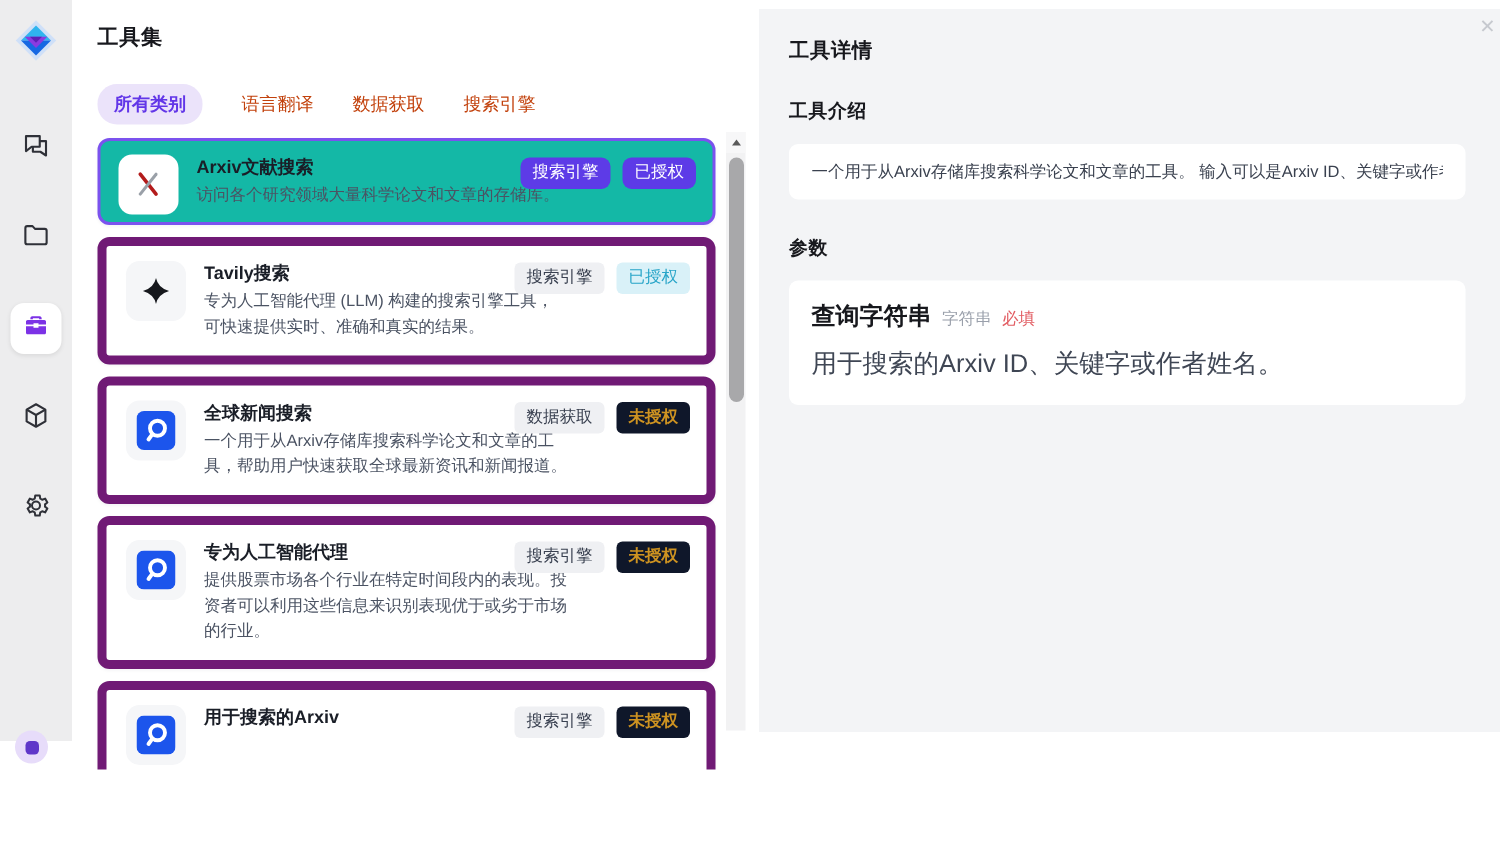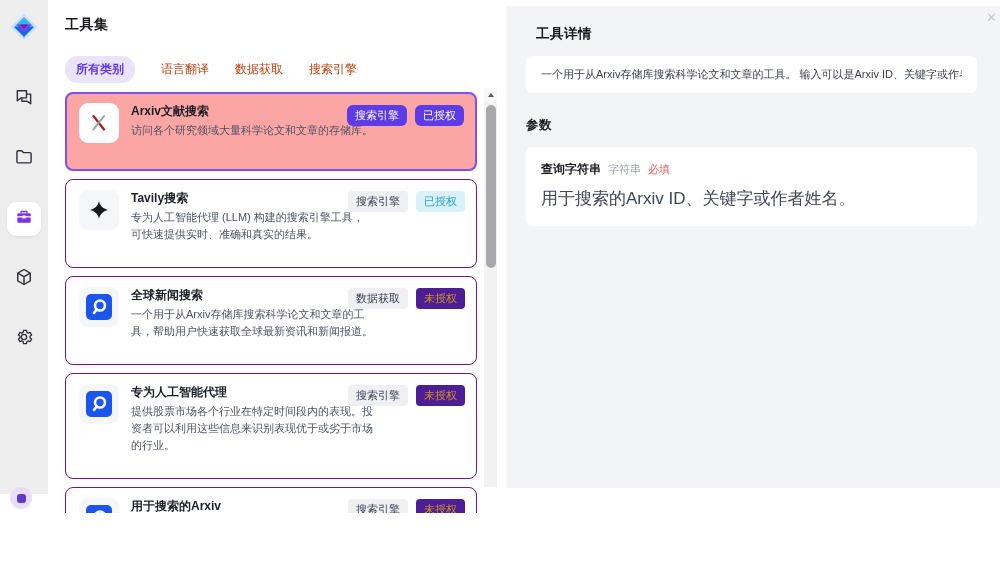--- a/index.html
+++ b/index.html
@@ -20,57 +20,57 @@
 
   
   .list-panel { position:absolute; left:48px; top:0; width:458px; height:494px; background:#fff;
     border-radius:12px 0 0 0; padding:16px 0 0 17px; }
   .panel-title { font-size:14px; font-weight:bold; color:#17181D; letter-spacing:.5px; }
   .tabs { display:flex; align-items:center; margin-top:22px; gap:26px; }
   .tab { font-size:12px; color:#c2410c; cursor:pointer; white-space:nowrap; }
   .tab.active { background:#EBE3FA; color:#6236E8; font-weight:bold; padding:5px 11px; border-radius:13px; }
 
   .tool-list { margin-top:9px; width:412px; display:flex; flex-direction:column; gap:8px; }
-  .tool-card { position:relative; background:#fff; border:1px solid #701a75; border-radius:8px;
-    padding:10px 12px 24px 13px; display:flex; align-items:flex-start; cursor:pointer;
+  .tool-card { position:relative; background:#fff; border:6px solid #701a75; border-radius:8px;
+    padding:10px 12px 10px 13px; display:flex; align-items:flex-start; cursor:pointer;
     box-shadow:0 1px 2px rgba(20,20,40,.04); }
-  .tool-card.selected { background:#fca5a5; border:2px solid #7B52EE; padding:9px 11px 26px 12px; }
+  .tool-card.selected { background:#14b8a6; border:2px solid #7B52EE; padding:9px 11px 5px 12px; }
   .tool-icon { width:40px; height:40px; border-radius:9px; background:#F5F6F8; flex:0 0 40px;
     display:flex; align-items:center; justify-content:center; }
   .tool-card.selected .tool-icon { background:#fff; }
   .tool-text { margin-left:12px; width:242px; }
   .tool-name { font-size:12px; font-weight:bold; color:#1A1E27; line-height:16px; }
   .tool-desc { font-size:11px; color:#4B5363; line-height:17px; margin-top:3px; }
   .badges { position:absolute; right:11px; top:11px; display:flex; gap:8px; }
   .badge { font-size:11px; line-height:1; padding:5px 8px; border-radius:4px; white-space:nowrap; }
   .badge-cat { background:#EFF0F3; color:#394050; }
   .badge-status.authorized { background:#D9F1F8; color:#28A5C8; }
-  .badge-status.unauthorized { background:#4c1d95; color:#CE9321; }
+  .badge-status.unauthorized { background:#0f172a; color:#CE9321;font-weight:bold; }
   .tool-card.selected .badge { background:#5D3BE7; color:#fff; border-radius:6px; }
 
   
   .list-scrollbar { position:absolute; left:484px; top:88px; width:13px; height:399px; background:#F2F2F3; }
   .scroll-up { position:absolute; top:0; left:0; width:13px; height:14px; background:#F7F7F8;
     display:flex; align-items:center; justify-content:center; }
   .scroll-up:after { content:""; border-left:3.5px solid transparent; border-right:3.5px solid transparent;
     border-bottom:4px solid #5A5A5A; }
   .scroll-thumb { position:absolute; top:17px; left:1.5px; width:10px; height:163px; background:#A8A8AA; border-radius:5px; }
 
   
   .detail-panel { position:absolute; left:506px; top:6px; width:494px; height:482px; background:#F3F4F6;
     padding:19px 23px 0 20px; }
-  .detail-title { font-size:13.5px; font-weight:bold; color:#17181D; letter-spacing:.5px;margin-left:10px; }
+  .detail-title { font-size:13.5px; font-weight:bold; color:#17181D; letter-spacing:.5px; }
   .section-heading { font-size:12.5px; font-weight:bold; color:#17181D; letter-spacing:.5px; }
   .intro-heading { margin-top:23px; }
   .intro-card { margin-top:13px; background:#fff; border-radius:6px; padding:11px 15px; }
   .intro-text { font-size:11px; color:#3A414F; white-space:nowrap; overflow:hidden; }
   .params-heading { margin-top:24px; }
   .param-card { margin-top:13px; background:#fff; border-radius:6px; padding:14px 15px 16px; }
   .param-head { display:flex; align-items:baseline; gap:7px; }
-  .param-name { font-size:12px; font-weight:bold; color:#17181D; }
+  .param-name { font-size:16px; font-weight:bold; color:#17181D; }
   .param-type { font-size:11px; color:#9AA0AB; }
   .param-required { font-size:11px; color:#E25C62; }
   .param-desc { margin-top:9px; font-size:17px; color:#3F4654; }
   .detail-close { position:absolute; right:3px; top:4px; font-size:13px; color:#C6C9CF; cursor:pointer; }
 </style>
 </head>
 <body>
 
 <div class="screen">
 
@@ -224,20 +224,21 @@
       </div>
   </div>
 
   <div class="list-scrollbar">
     <div class="scroll-up"></div>
     <div class="scroll-thumb"></div>
   </div>
 
   <div class="detail-panel">
     <div class="detail-title">工具详情</div>
+    <div class="section-heading intro-heading">工具介绍</div>
     <div class="intro-card">
       <div class="intro-text">一个用于从Arxiv存储库搜索科学论文和文章的工具。 输入可以是Arxiv ID、关键字或作者姓名。</div>
     </div>
     <div class="section-heading params-heading">参数</div>
     <div class="param-card">
         <div>
     <div class="param-head">
       <span class="param-name">查询字符串</span>
       <span class="param-type">字符串</span>
       <span class="param-required">必填</span>

